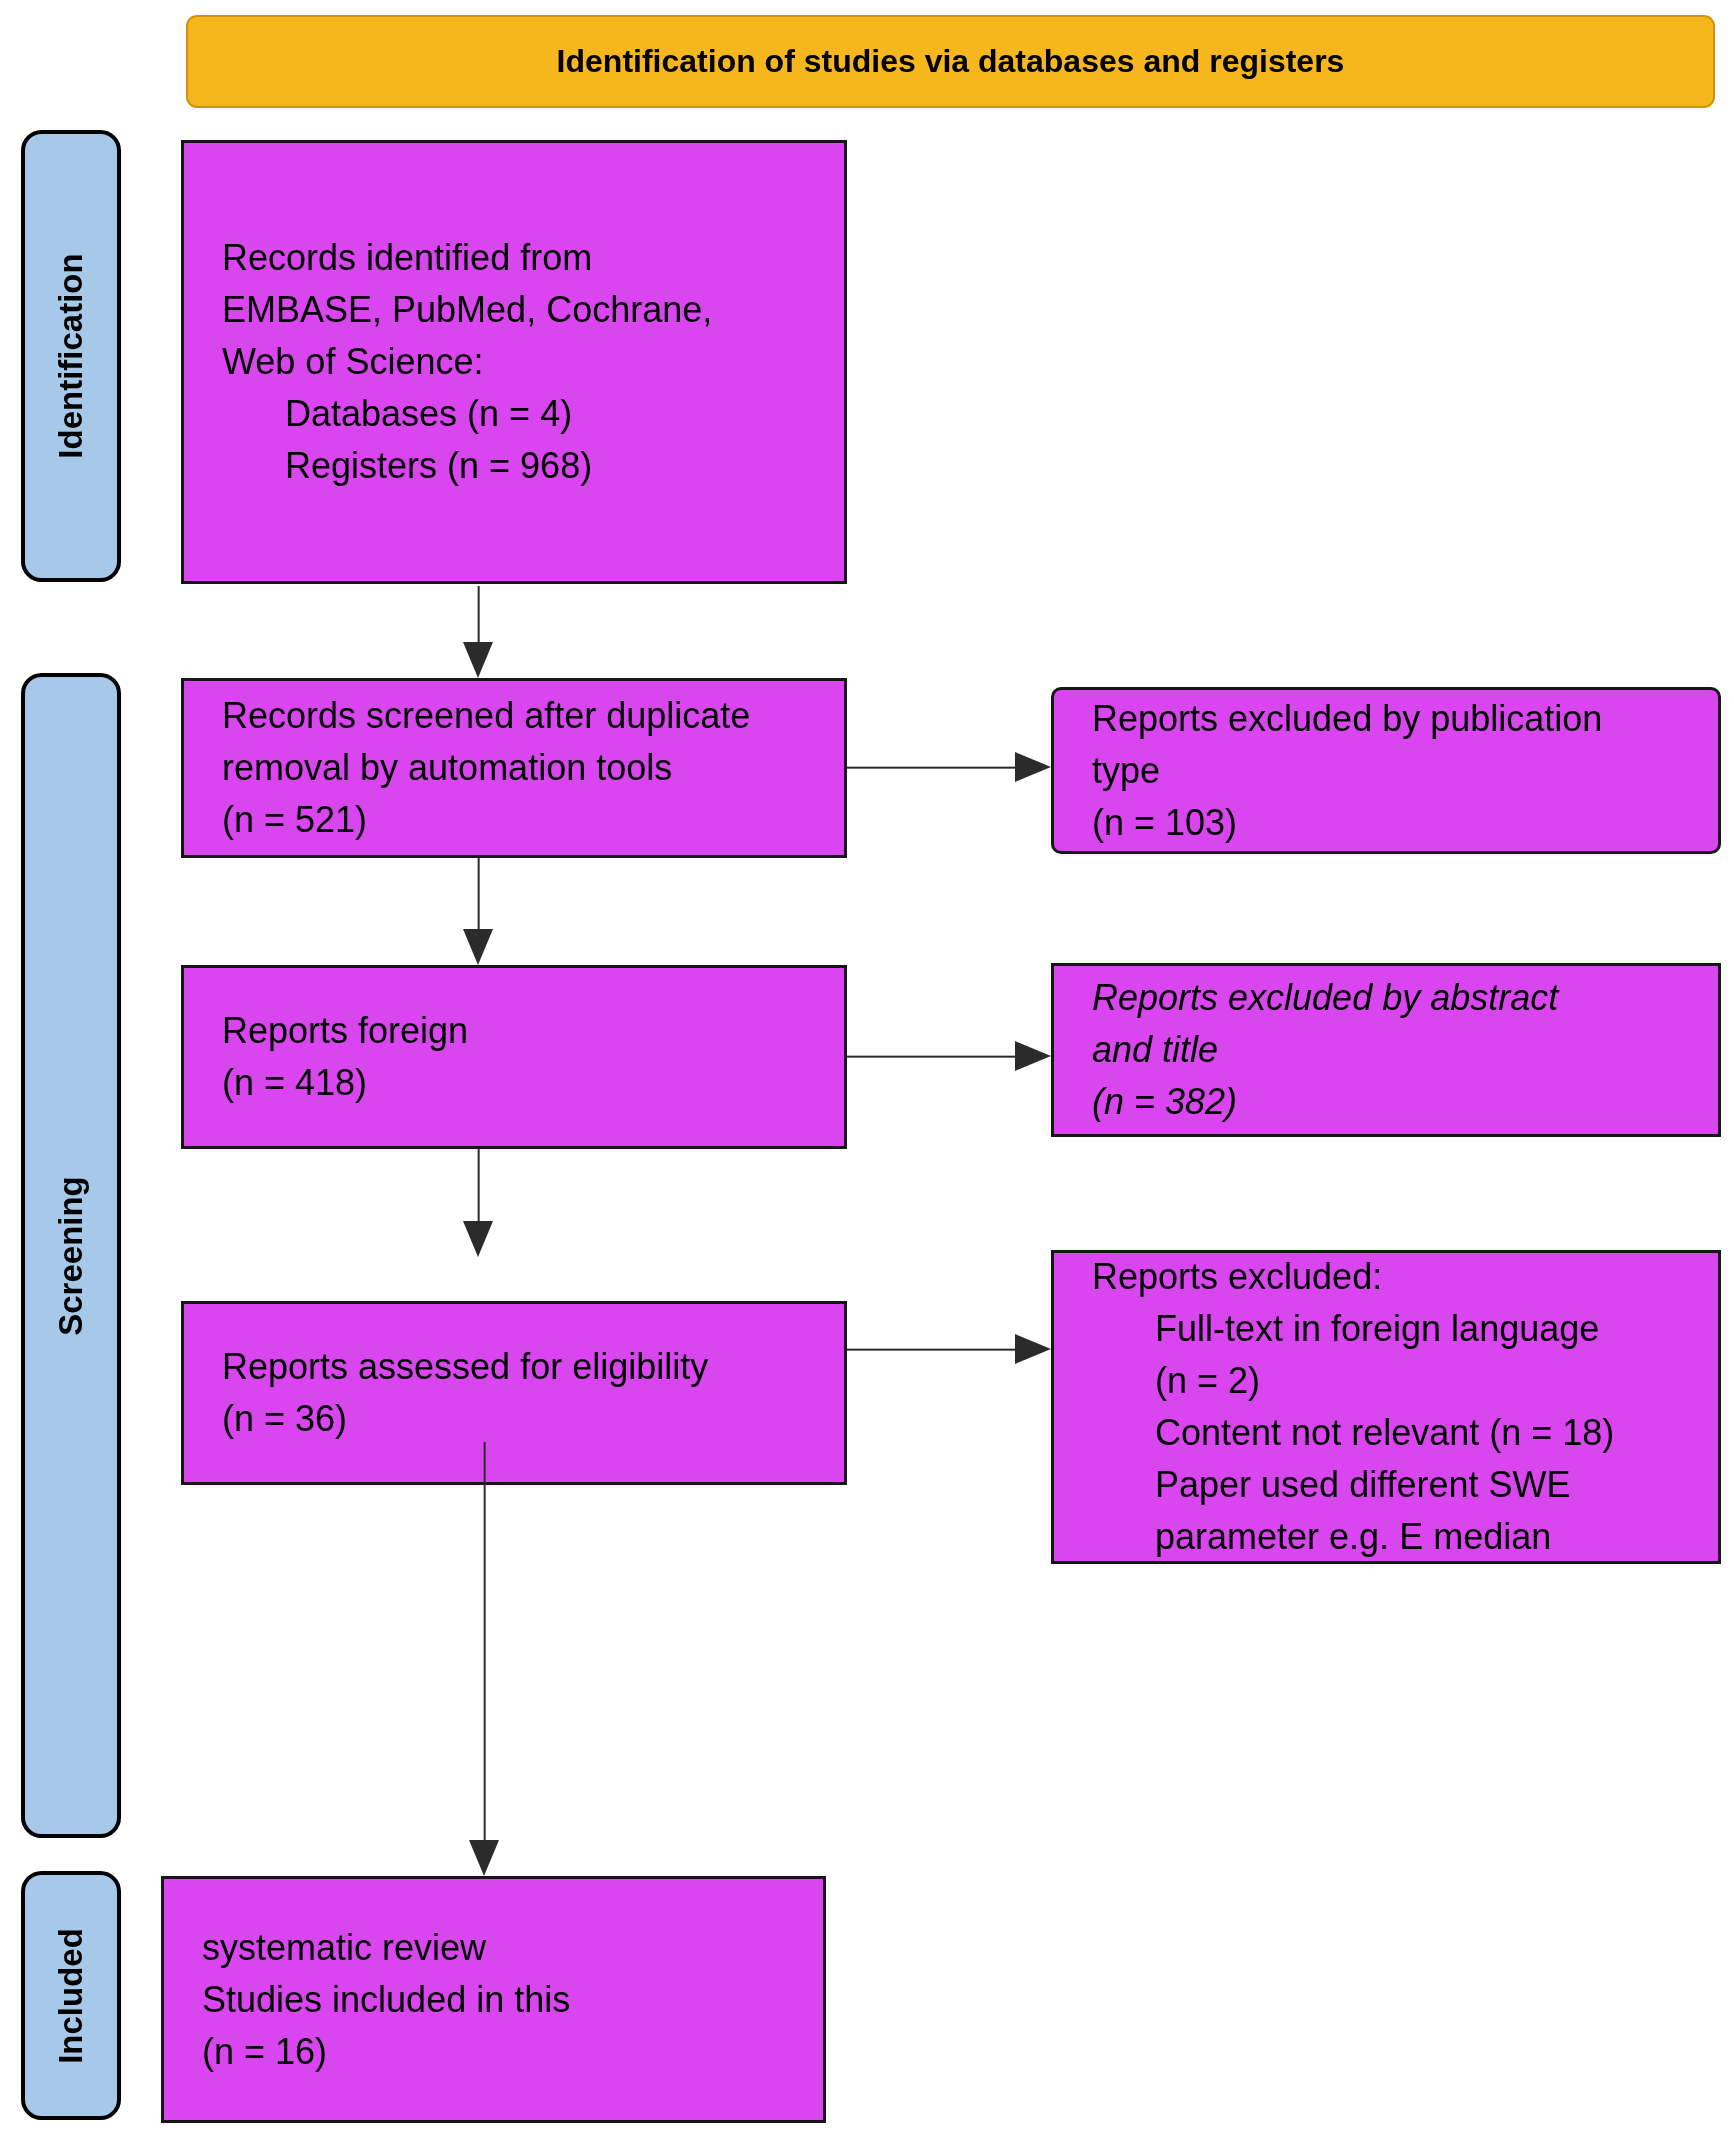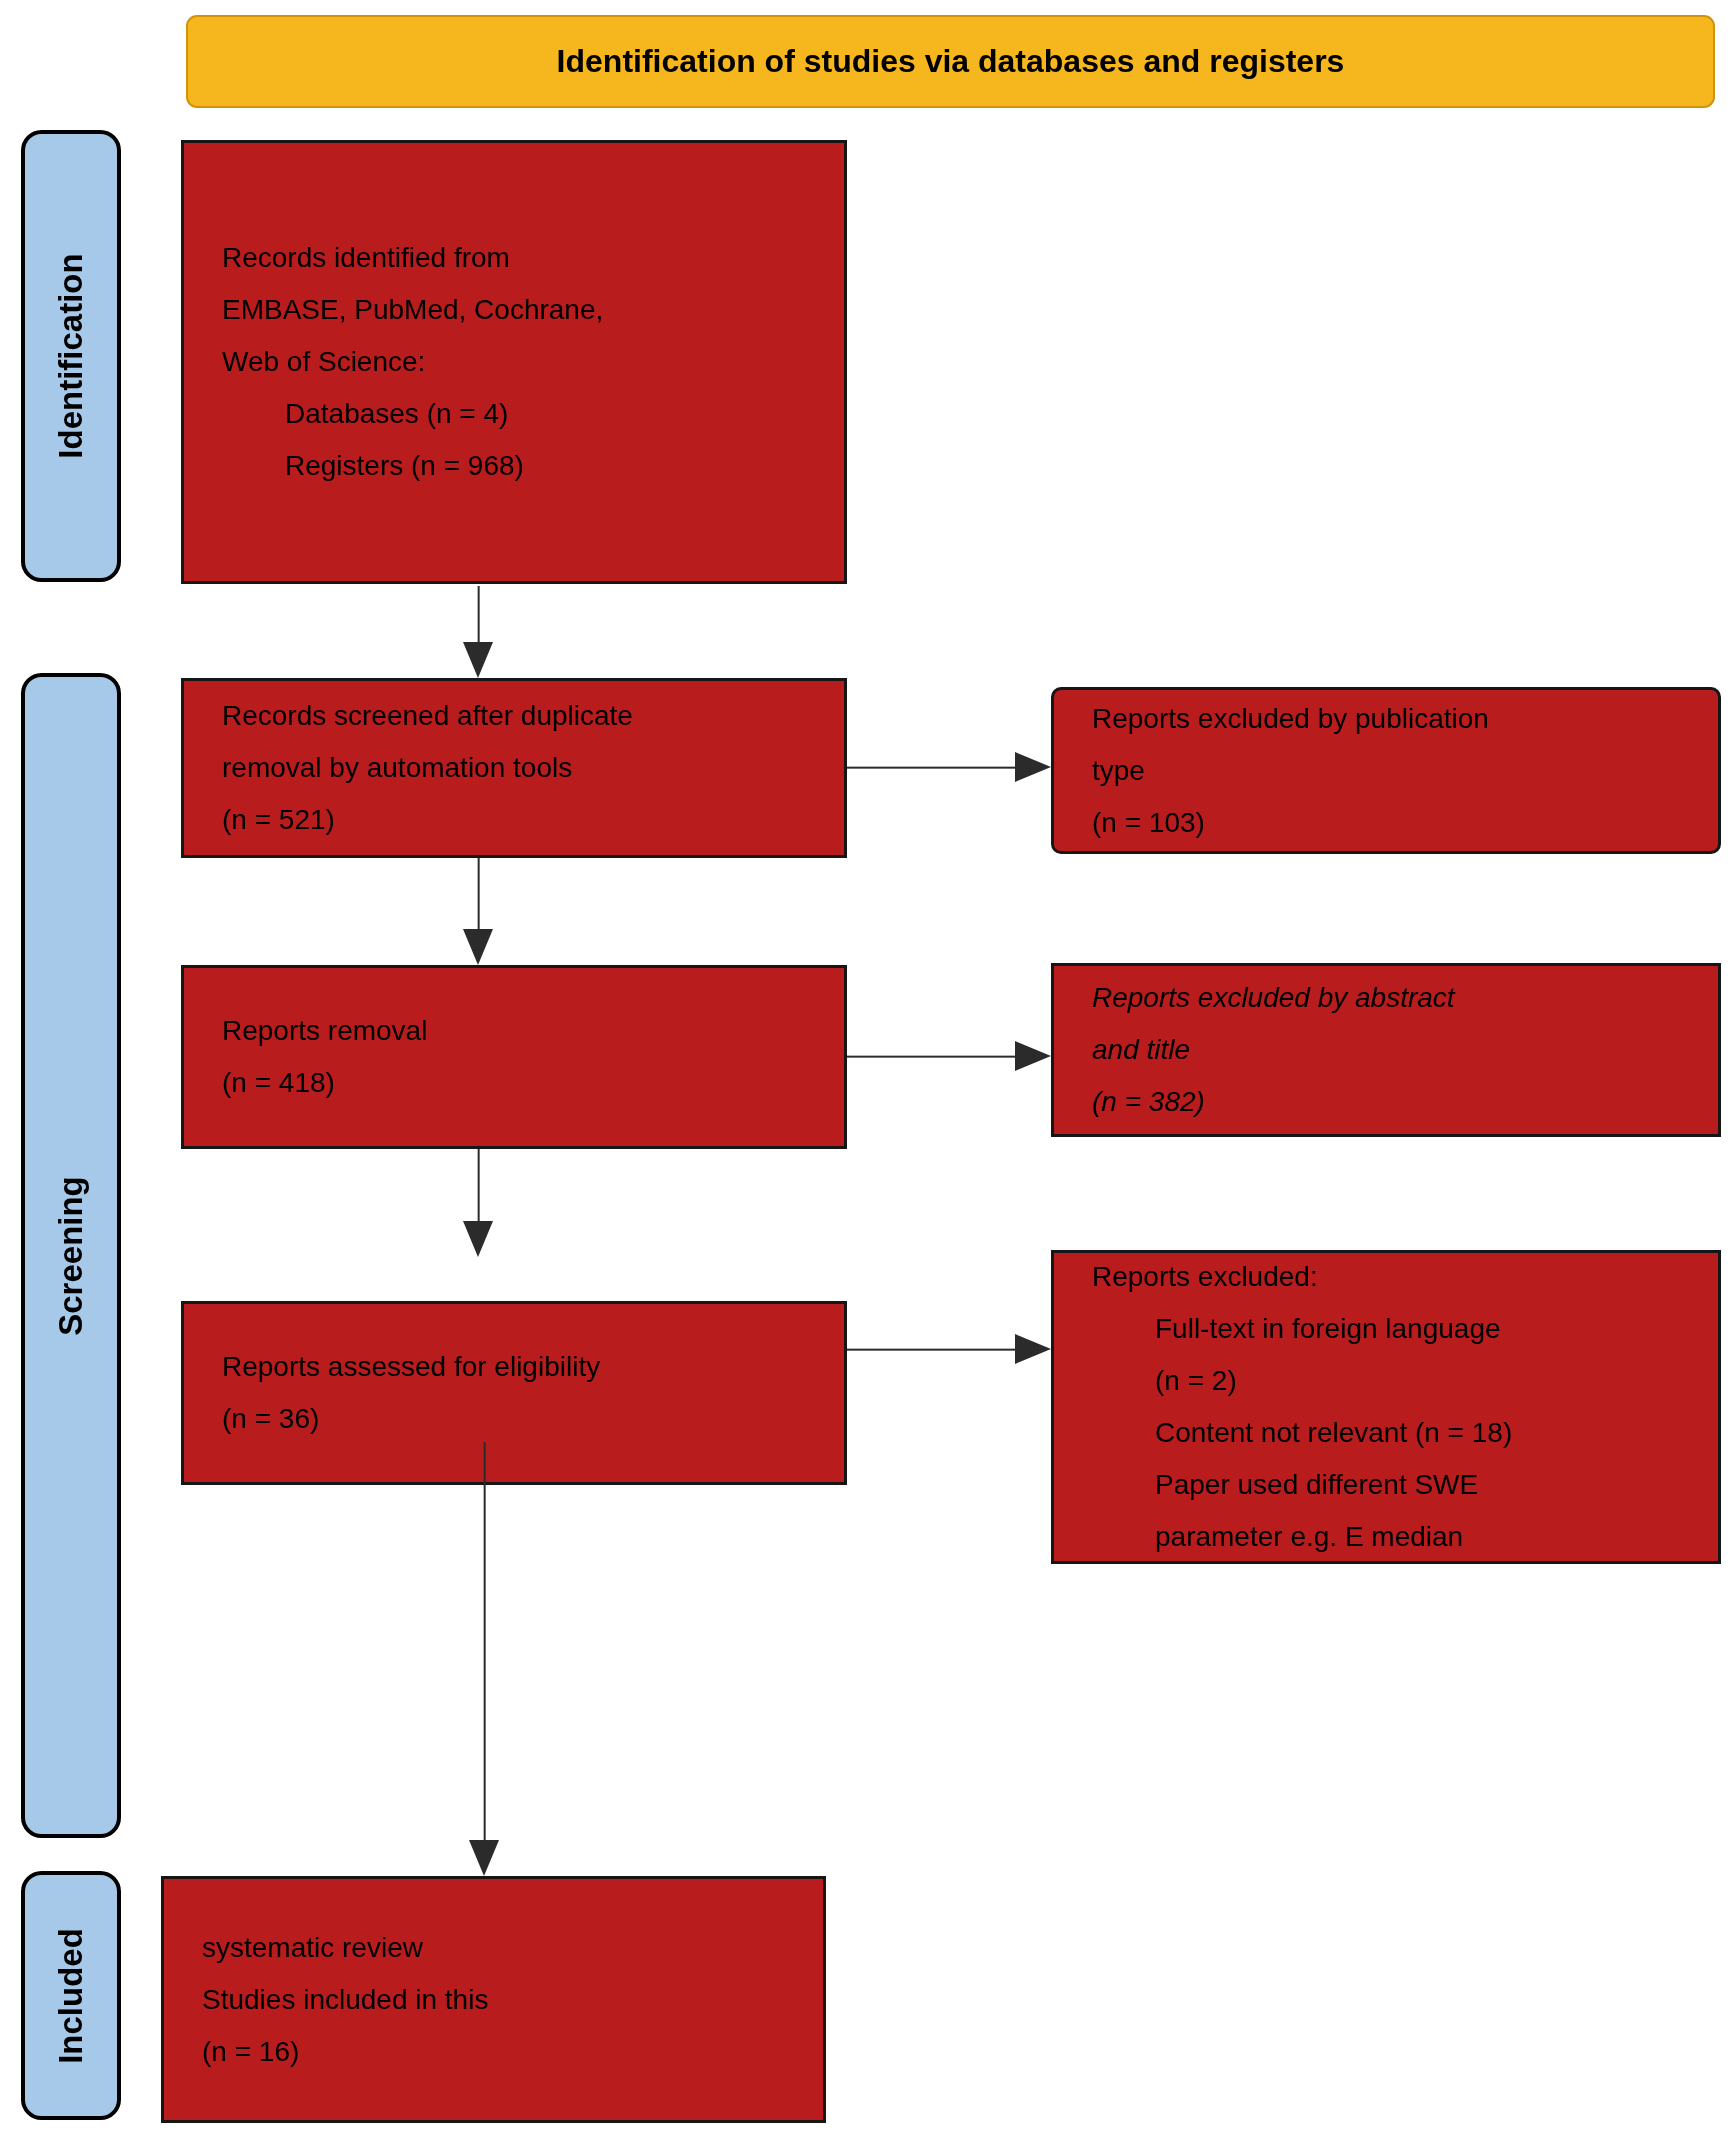--- a/index.html
+++ b/index.html
@@ -54,27 +54,27 @@
     font-size: 33px;
     font-weight: bold;
   }
   .stage.identification { top: 130px; height: 452px; }
   .stage.screening      { top: 673px; height: 1165px; }
   .stage.included       { top: 1871px; height: 249px; }
 
   
   .flowbox {
     position: absolute;
-    background: #b91c1c;
+    background: #d946ef;
     border: 3.4px solid var(--color-box-border);
     display: flex;
     flex-direction: column;
     justify-content: center;
     padding: 6.8px 27px 6.8px 38px;
-    font-size: 28px;
+    font-size: 36px;
     line-height: 52px;
   }
   .flowbox .line { white-space: nowrap; }
   .flowbox .line.indent { padding-left: 63px; }
 
   .b-records-identified  { left: 181px;  top: 140px;  width: 666px; height: 444px; }
   .b-records-screened    { left: 181px;  top: 678px;  width: 666px; height: 180px; }
   .b-reports-screened    { left: 181px;  top: 965px; width: 666px; height: 184px; }
   .b-reports-assessed    { left: 181px;  top: 1257px; width: 666px; height: 184px; margin-top: 44px; }
   .b-studies-included    { left: 161px;  top: 1876px; width: 665px; height: 247px; }
@@ -147,21 +147,21 @@
     <div class="line indent">Registers (n = 968)</div>
   </div>
 
   <div class="flowbox b-records-screened">
     <div class="line">Records screened after duplicate</div>
     <div class="line">removal by automation tools</div>
     <div class="line">(n = 521)</div>
   </div>
 
   <div class="flowbox b-reports-screened">
-    <div class="line">Reports removal</div>
+    <div class="line">Reports foreign</div>
     <div class="line">(n = 418)</div>
   </div>
 
   <div class="flowbox b-reports-assessed">
     <div class="line">Reports assessed for eligibility</div>
     <div class="line">(n = 36)</div>
   </div>
 
   <div class="flowbox b-studies-included">
     <div class="line">systematic review</div>

